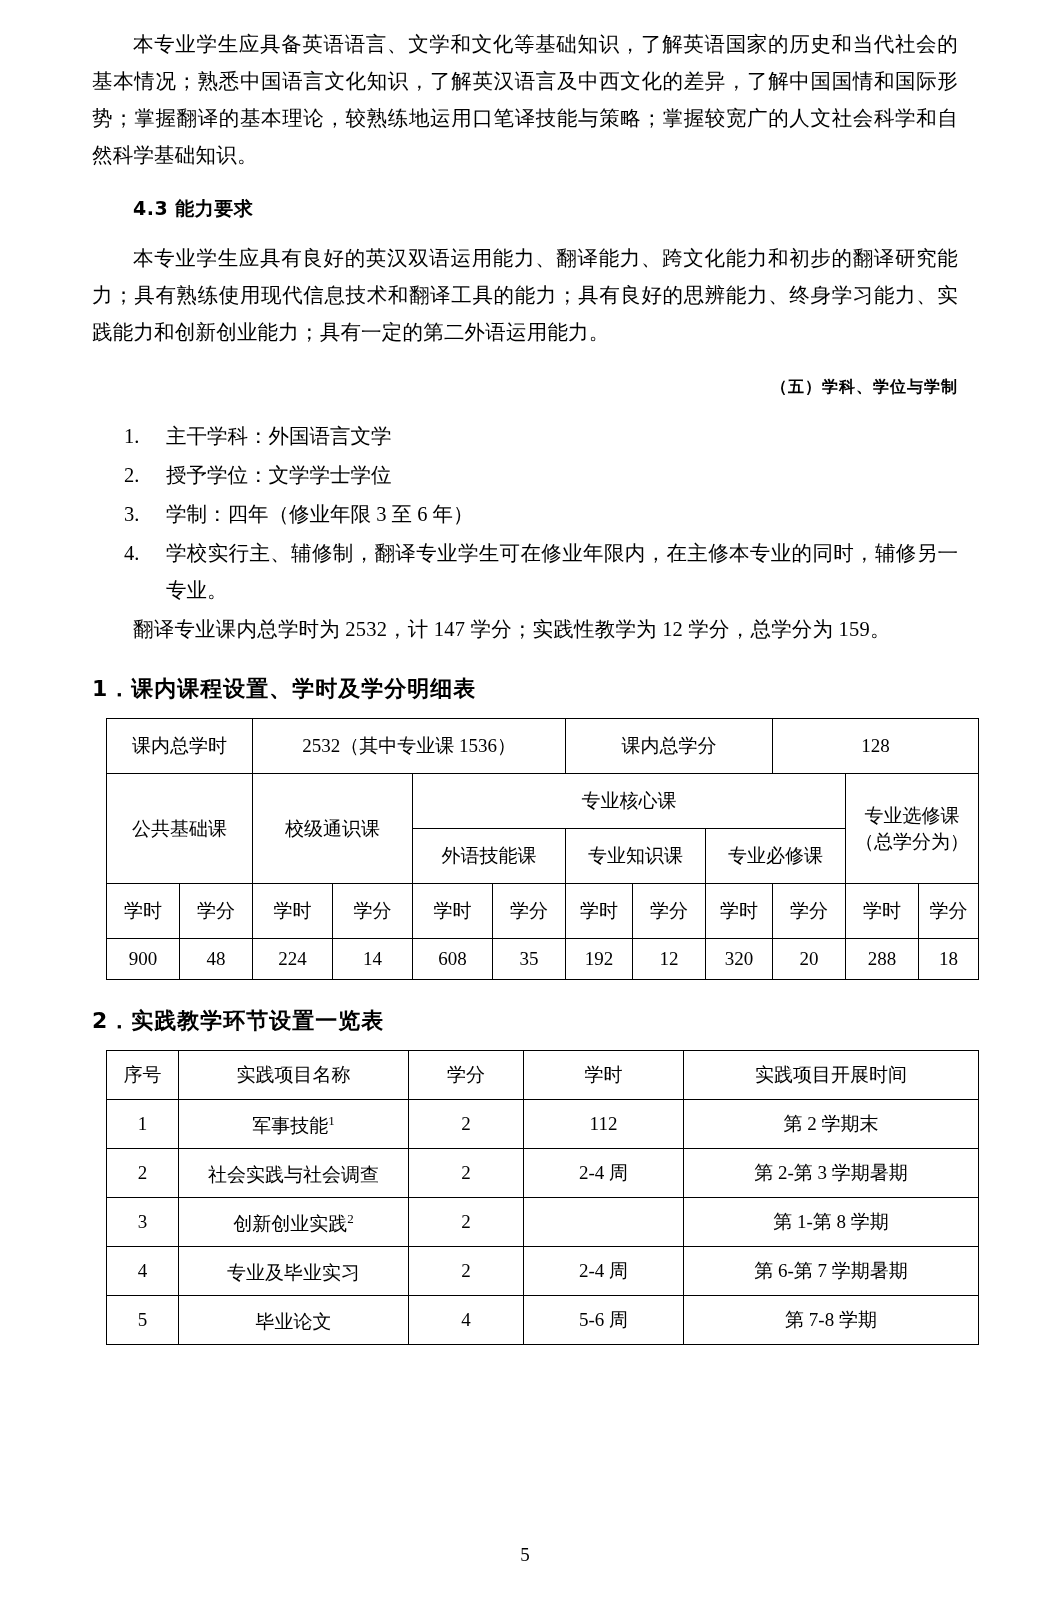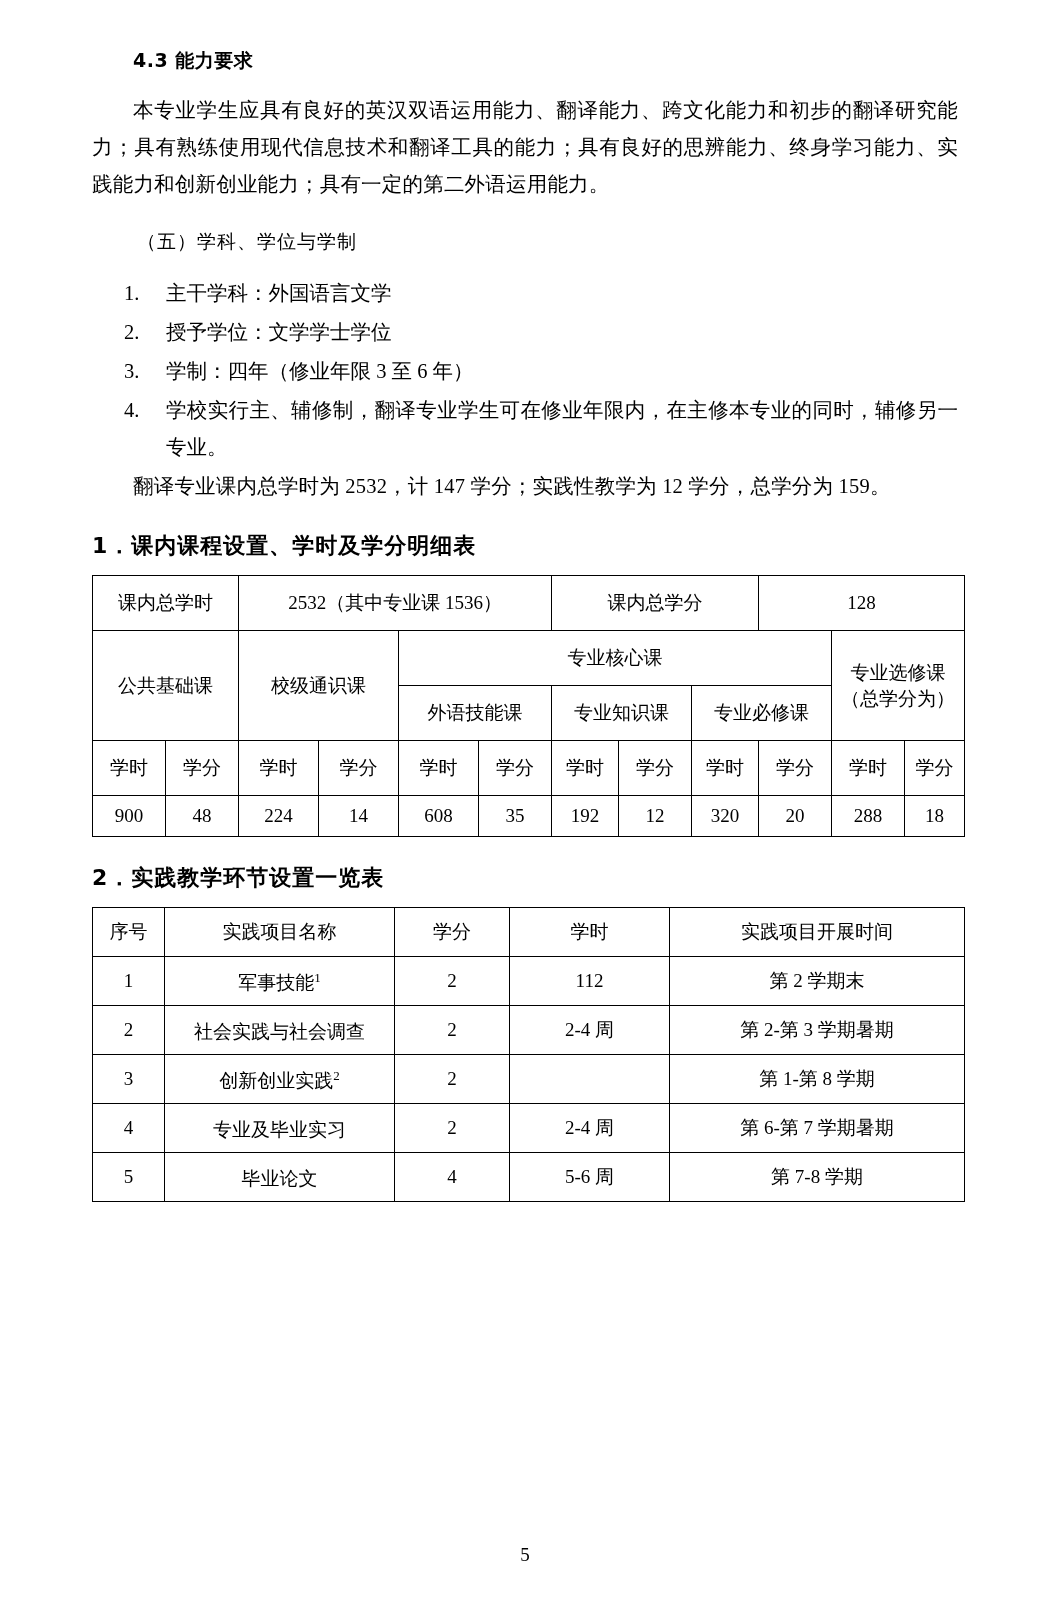--- a/index.html
+++ b/index.html
@@ -31,24 +31,25 @@
   }
   .sec-head {
     font-family: "DejaVu Sans", "Liberation Sans", sans-serif;
     font-weight: bold;
     font-size: 19px;
     margin: 22px 0 18px 41px;
     letter-spacing: 0.5px;
   }
   .big-head {
     font-family: "DejaVu Sans", "Liberation Sans", sans-serif;
-    font-weight: normal;
-    font-size: 19px;
+    font-weight: bold;
+    font-size: 16px;
     margin: 26px 0 20px 45px;
     letter-spacing: 1px;
+    text-align: right;
   }
   ol.num-list {
     margin: 0 0 0 0;
     padding: 0 0 0 74px;
     font-size: 20.5px;
     line-height: 37px;
     list-style: none;
   }
   ol.num-list li {
     position: relative;
@@ -64,21 +65,21 @@
   .tbl-head {
     font-family: "DejaVu Sans", "Liberation Sans", sans-serif;
     font-weight: bold;
     font-size: 22px;
     margin: 26px 0 14px 0;
     letter-spacing: 1px;
   }
   table.doc-tbl {
     border-collapse: collapse;
     width: 872px;
-    margin: 0 0 0 0;
+    margin: 0 0 0 14px;
     font-size: 19px;
     table-layout: fixed;
   }
   table.doc-tbl td {
     border: 1px solid #000000;
     text-align: center;
     vertical-align: middle;
     padding: 5px 2px;
     line-height: 26px;
   }
@@ -94,20 +95,21 @@
     text-align: center;
     font-size: 19px;
   }
   .narrow-lbl { line-height: 24px; }
 </style>
 </head>
 <body>
 
 <div class="page">
 
+  <p class="body-par">本专业学生应具备英语语言、文学和文化等基础知识，了解英语国家的历史和当代社会的基本情况；熟悉中国语言文化知识，了解英汉语言及中西文化的差异，了解中国国情和国际形势；掌握翻译的基本理论，较熟练地运用口笔译技能与策略；掌握较宽广的人文社会科学和自然科学基础知识。</p>
 
   <div class="sec-head">4.3 能力要求</div>
 
   <p class="body-par">本专业学生应具有良好的英汉双语运用能力、翻译能力、跨文化能力和初步的翻译研究能力；具有熟练使用现代信息技术和翻译工具的能力；具有良好的思辨能力、终身学习能力、实践能力和创新创业能力；具有一定的第二外语运用能力。</p>
 
   <div class="big-head">（五）学科、学位与学制</div>
 
   <ol class="num-list">
     <li><span class="mk">1.</span><span>主干学科：外国语言文学</span></li>
     <li><span class="mk">2.</span><span>授予学位：文学学士学位</span></li>

